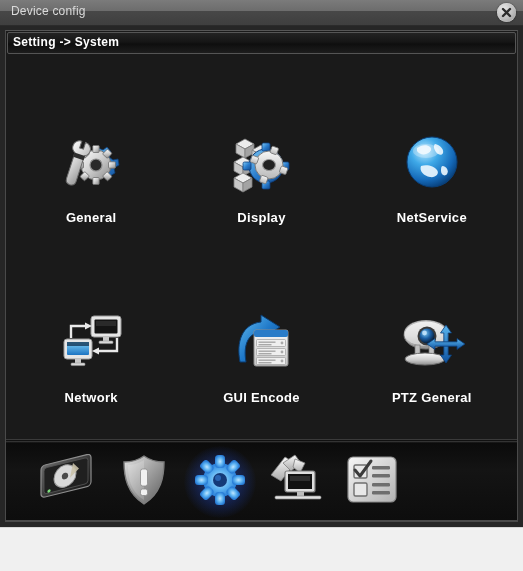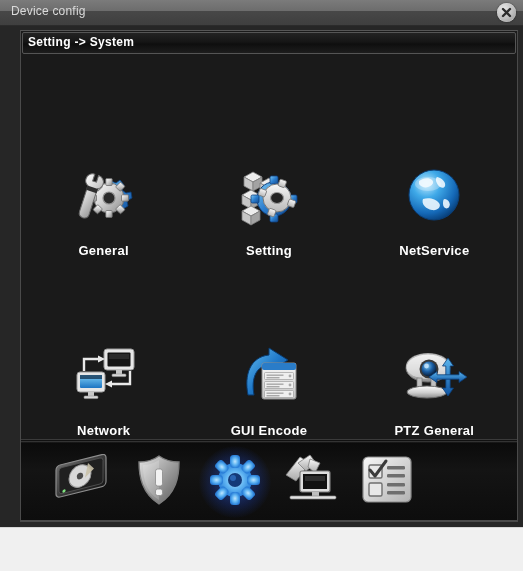--- a/index.html
+++ b/index.html
@@ -65,21 +65,21 @@
 
   
   .win-body {
     position: absolute;
     left: 0;
     top: 26px;
     width: 523px;
     height: 501px;
     background: #262626;
     box-sizing: border-box;
-    padding: 4px 5px 5px 20px;
+    padding: 4px 5px 5px 5px;
   }
 
   .inner-frame {
     position: relative;
     width: 100%;
     height: 100%;
     border: 1px solid #4a4a4a;
     border-top-color: #565656;
     box-sizing: border-box;
     background: #1a1a1a;
@@ -120,21 +120,21 @@
   .grid {
     display: grid;
     grid-template-columns: repeat(3, 1fr);
     grid-template-rows: repeat(2, 180px);
     width: 100%;
   }
   .cell {
     display: flex;
     flex-direction: column;
     align-items: center;
-    justify-content: flex-end;
+    justify-content: center;
     padding-top: 14px;
     cursor: pointer;
   }
   .cell .ico {
     width: 74px;
     height: 74px;
     display: flex;
     align-items: center;
     justify-content: center;
   }
@@ -319,21 +319,21 @@
                       <rect x="-3.5" y="-19" width="7" height="7" rx="1.4" transform="rotate(20)"></rect>
                       <rect x="-3.5" y="12" width="7" height="7" rx="1.4" transform="rotate(20)"></rect>
                       <rect x="-19" y="-3.5" width="7" height="7" rx="1.4" transform="rotate(20)"></rect>
                       <rect x="12" y="-3.5" width="7" height="7" rx="1.4" transform="rotate(20)"></rect>
                     </g>
                     <ellipse cx="0" cy="0" rx="6.5" ry="5.5" fill="#222"></ellipse>
                     <ellipse cx="0" cy="0" rx="6.5" ry="5.5" fill="none" stroke="#9a9a9a" stroke-width="1.2"></ellipse>
                   </g>
                 </svg>
               </div>
-              <div class="lbl">Setting</div>
+              <div class="lbl">Display</div>
             </div>
 
             <div class="cell">
               <div class="ico">
                 <svg width="66" height="62" viewBox="0 0 66 62">
                   <defs>
                     <radialGradient id="glb" cx="35%" cy="28%" r="78%">
                       <stop offset="0" stop-color="#bfeaff"></stop>
                       <stop offset="0.35" stop-color="#3fa9e8"></stop>
                       <stop offset="0.75" stop-color="#1569b8"></stop>

